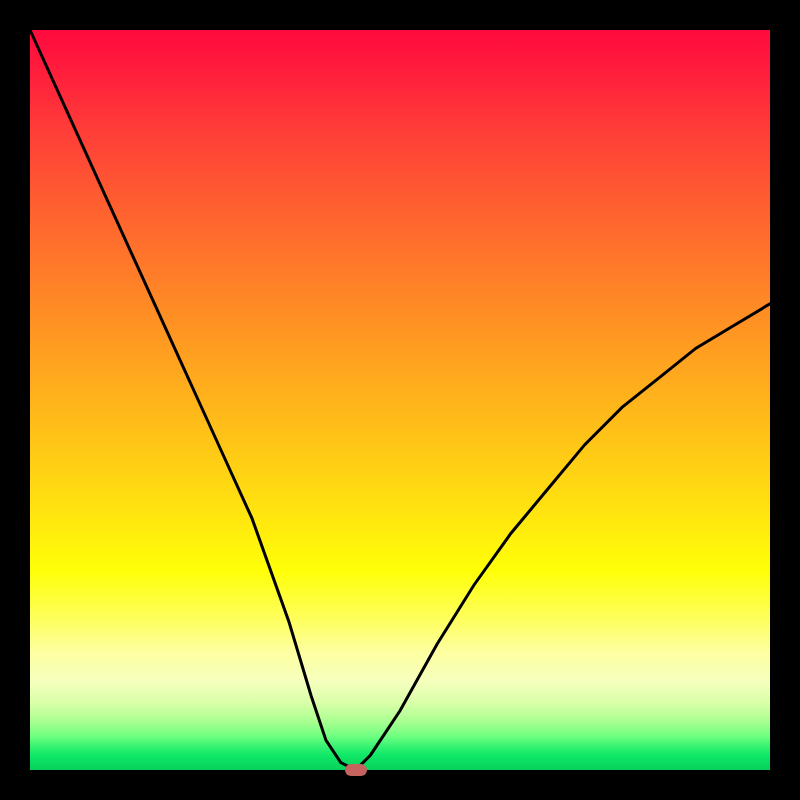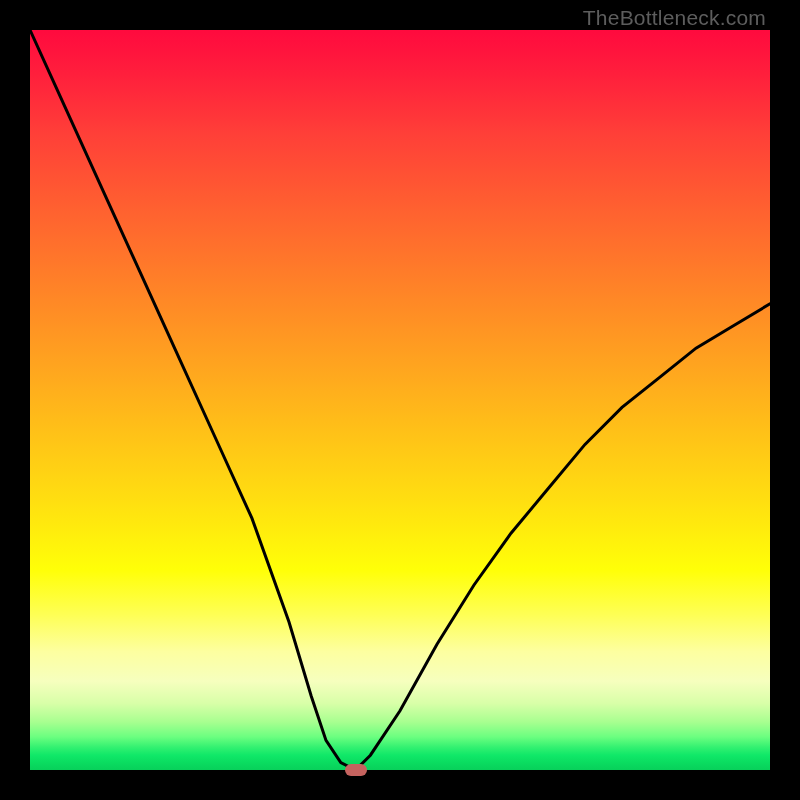--- a/index.html
+++ b/index.html
@@ -70,21 +70,20 @@
     font-size: 21px;
     font-weight: 500;
     letter-spacing: 0.2px;
   }
 </style>
 </head>
 <body>
 
 <div class="frame">
 
-  <div class="watermark">TheBottleneck.com</div>
 
   <div class="plot-area">
 
     <svg class="curve-svg" viewBox="0 0 740 740" preserveAspectRatio="none">
       <path d="M0.0 0.0 L37.0 81.4 L74.0 162.8 L111.0 244.2 L148.0 325.6 L185.0 407.0 L222.0 488.4 L259.0 592.0 L281.2 666.0 L296.0 710.4 L310.8 732.6 L325.6 740.0 L340.4 725.2 L370.0 680.8 L407.0 614.2 L444.0 555.0 L481.0 503.2 L518.0 458.8 L555.0 414.4 L592.0 377.4 L629.0 347.8 L666.0 318.2 L703.0 296.0 L740.0 273.8" fill="none" stroke="#000" stroke-width="3" stroke-linecap="round"></path>
     </svg>
 
     <div class="marker" style="left: 325.6px; top: 740px; background: rgb(197, 99, 95);"></div>
 
   </div>

